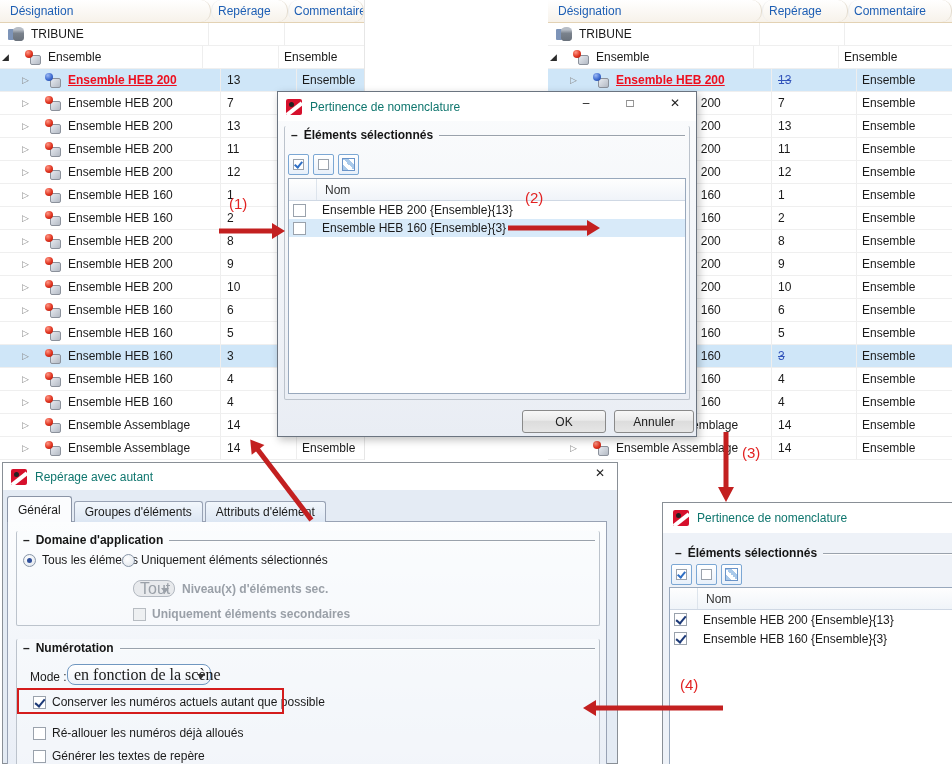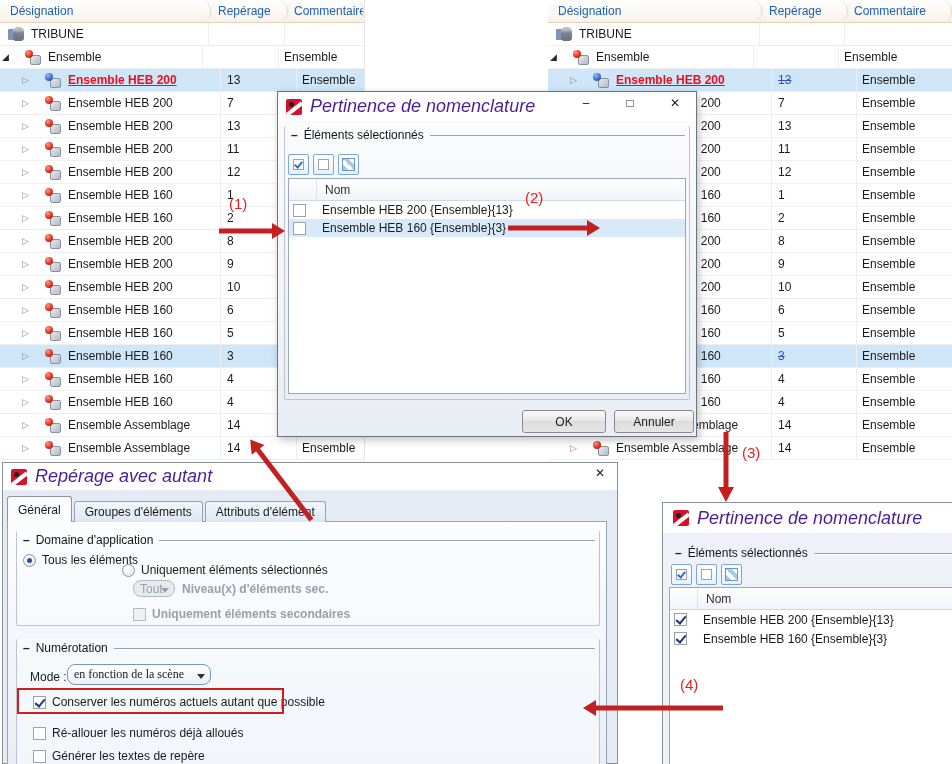--- a/index.html
+++ b/index.html
@@ -45,27 +45,27 @@
     border-radius:45% 45% 40% 40%/30% 30% 22% 22%;}
 
   
   .dlg{position:absolute;background:#f2f5f9;}
   .titlebar{position:relative;background:#ffffff;display:flex;align-items:center;}
   .app-ico{position:relative;width:16px;height:16px;background:#d6102c;border-radius:2px;flex:none;}
   .app-ico::after{content:'';position:absolute;left:-1px;top:8px;width:19px;height:4px;
     background:#fff;transform:rotate(-38deg);}
   .app-ico::before{content:'';position:absolute;left:3px;top:3px;width:5px;height:5px;
     border-radius:50%;background:#222;z-index:1;}
-  .title{margin-left:8px;font-size:18px;color:#4c1d95;font-style:italic;}
+  .title{margin-left:8px;font-size:12px;color:#0f766e;}
   .wb{position:absolute;top:4px;width:22px;text-align:center;font-size:12px;color:#222;cursor:default;}
 
   
   .glabel{display:flex;align-items:center;gap:6px;padding:2px 4px 0 6px;}
   .glabel::before{content:'–';font-weight:bold;color:#222;}
-  .glabel b{font-weight:normal;color:#161616;white-space:nowrap;}
+  .glabel b{font-weight:bold;color:#161616;white-space:nowrap;}
   .gline{flex:1;height:1px;background:#9aa2ac;box-shadow:0 1px 0 #fdfdfd;}
 
   
   .tbar{display:flex;gap:4px;}
   .tb{width:19px;height:19px;border:1px solid #7ba7d4;border-radius:2px;
       background:linear-gradient(#ffffff,#e8f0fa);display:flex;align-items:center;justify-content:center;}
   .tb .cb{width:11px;height:11px;}
   .tb .cb.checked::after{left:2px;top:0;width:3px;height:6px;border-color:#2f6fc4;}
   .quad{width:11px;height:11px;border:1px solid #6a94c8;
     background:linear-gradient(45deg,#a9c9ea 25%,#fff 25% 50%,#a9c9ea 50% 75%,#fff 75%);}
@@ -90,21 +90,21 @@
   .litem{display:flex;align-items:center;height:18px;padding-left:4px;gap:16px;}
   .litem.lhl{background:#d8eaf9;}
   .litem .cb{width:13px;height:13px;}
 
   .btn{font-family:inherit;font-size:12px;color:#222;border:1px solid #8a8a8a;border-radius:3px;
        background:linear-gradient(#f8f8f8,#eaeaea 45%,#dcdcdc 46%,#e6e6e6);
        position:absolute;height:23px;padding:0;}
 
   .combo{position:absolute;border:1px solid #7097c0;border-radius:8px;box-sizing:border-box;
          background:linear-gradient(#ffffff,#ecf1f8);display:flex;align-items:center;
-         padding:0 18px 0 6px;font-size:12px;white-space:nowrap;}
+         padding:0 18px 0 6px;font-size:16px;white-space:nowrap;}
   .combo::after{content:'';position:absolute;right:5px;top:45%;border-left:4px solid transparent;
          border-right:4px solid transparent;border-top:5px solid #333;}
   .combo.disabled{background:#e8eaed;color:#9aa0a8;border-color:#b2b8c0;}
   .combo.disabled::after{border-top-color:#9aa0a8;}
 
   
   .dlg-mid{left:277px;top:91px;width:420px;height:346px;z-index:5;border:1px solid #6b7480;
            background:linear-gradient(#fbfcfd,#e9edf4);box-shadow:2px 3px 8px rgba(0,0,0,.25);box-sizing:border-box;}
   .dlg-mid .titlebar{height:29px;}
   .dlg-mid .app-ico{margin-left:8px;}
@@ -619,21 +619,21 @@
     <div class="page">
       <div class="grp grp-dom">
         <div class="glabel">
             <b>Domaine d'application</b>
             <span class="gline"></span>
           </div>
         <div class="ritem" style="left:6px;top:22px;">
           <span class="radio sel"></span>
           <span>Tous les éléments</span>
         </div>
-        <div class="ritem" style="left:105px;top:32px;">
+        <div class="ritem" style="left:105px;top:22px;">
           <span class="radio"></span>
           <span>Uniquement éléments sélectionnés</span>
         </div>
         <div class="combo disabled" style="left:116px;top:49px;width:42px;height:17px;">
           <span>Tout</span>
         </div>
         <div class="ritem dis" style="left:165px;top:51px;">
           <span>Niveau(x) d'éléments sec.</span>
         </div>
         <div class="ritem" style="left:116px;top:76px;">

